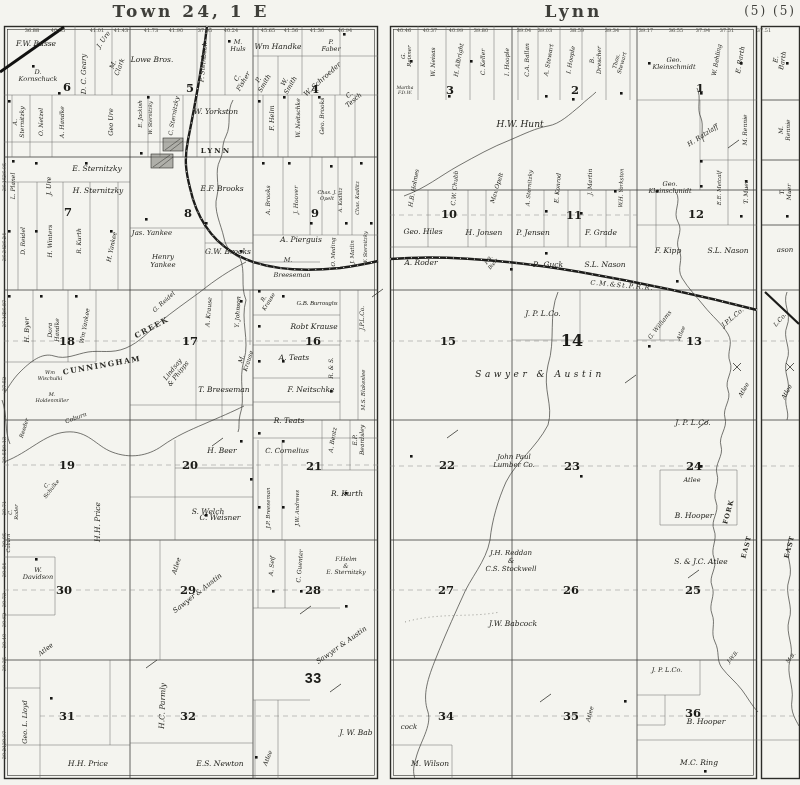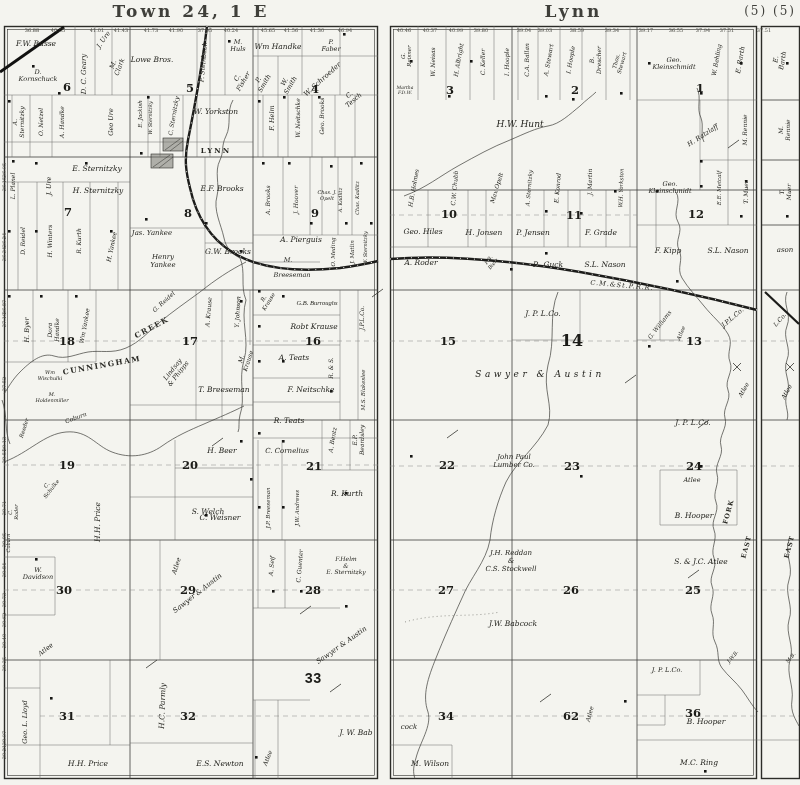--- a/index.html
+++ b/index.html
@@ -424,21 +424,21 @@
       <div class="lbl sec" style="left: 448px; top: 341px; font-size: 11.5px; transform: translate(-50%, -50%) rotate(0deg);">15</div>
       <div class="lbl sec" style="left: 572px; top: 341px; font-size: 16px; transform: translate(-50%, -50%) rotate(0deg);">14</div>
       <div class="lbl sec" style="left: 694px; top: 341px; font-size: 11.5px; transform: translate(-50%, -50%) rotate(0deg);">13</div>
       <div class="lbl sec" style="left: 447px; top: 465px; font-size: 11.5px; transform: translate(-50%, -50%) rotate(0deg);">22</div>
       <div class="lbl sec" style="left: 572px; top: 466px; font-size: 11.5px; transform: translate(-50%, -50%) rotate(0deg);">23</div>
       <div class="lbl sec" style="left: 694px; top: 466px; font-size: 11.5px; transform: translate(-50%, -50%) rotate(0deg);">24</div>
       <div class="lbl sec" style="left: 446px; top: 590px; font-size: 11.5px; transform: translate(-50%, -50%) rotate(0deg);">27</div>
       <div class="lbl sec" style="left: 571px; top: 590px; font-size: 11.5px; transform: translate(-50%, -50%) rotate(0deg);">26</div>
       <div class="lbl sec" style="left: 693px; top: 590px; font-size: 11.5px; transform: translate(-50%, -50%) rotate(0deg);">25</div>
       <div class="lbl sec" style="left: 446px; top: 716px; font-size: 11.5px; transform: translate(-50%, -50%) rotate(0deg);">34</div>
-      <div class="lbl sec" style="left: 571px; top: 716px; font-size: 11.5px; transform: translate(-50%, -50%) rotate(0deg);">62</div>
+      <div class="lbl sec" style="left: 571px; top: 716px; font-size: 11.5px; transform: translate(-50%, -50%) rotate(0deg);">35</div>
       <div class="lbl sec" style="left: 693px; top: 713px; font-size: 11.5px; transform: translate(-50%, -50%) rotate(0deg);">36</div>
       <div class="lbl tiny" style="left: 32px; top: 31px; font-size: 5px; transform: translate(-50%, -50%) rotate(0deg);">36.88</div>
       <div class="lbl tiny" style="left: 58px; top: 31px; font-size: 5px; transform: translate(-50%, -50%) rotate(0deg);">40.55</div>
       <div class="lbl tiny" style="left: 97px; top: 31px; font-size: 5px; transform: translate(-50%, -50%) rotate(0deg);">41.01</div>
       <div class="lbl tiny" style="left: 121px; top: 31px; font-size: 5px; transform: translate(-50%, -50%) rotate(0deg);">41.43</div>
       <div class="lbl tiny" style="left: 151px; top: 31px; font-size: 5px; transform: translate(-50%, -50%) rotate(0deg);">41.73</div>
       <div class="lbl tiny" style="left: 176px; top: 31px; font-size: 5px; transform: translate(-50%, -50%) rotate(0deg);">41.90</div>
       <div class="lbl tiny" style="left: 205px; top: 31px; font-size: 5px; transform: translate(-50%, -50%) rotate(0deg);">37.05</div>
       <div class="lbl tiny" style="left: 231px; top: 31px; font-size: 5px; transform: translate(-50%, -50%) rotate(0deg);">40.24</div>
       <div class="lbl tiny" style="left: 268px; top: 31px; font-size: 5px; transform: translate(-50%, -50%) rotate(0deg);">45.65</div>

